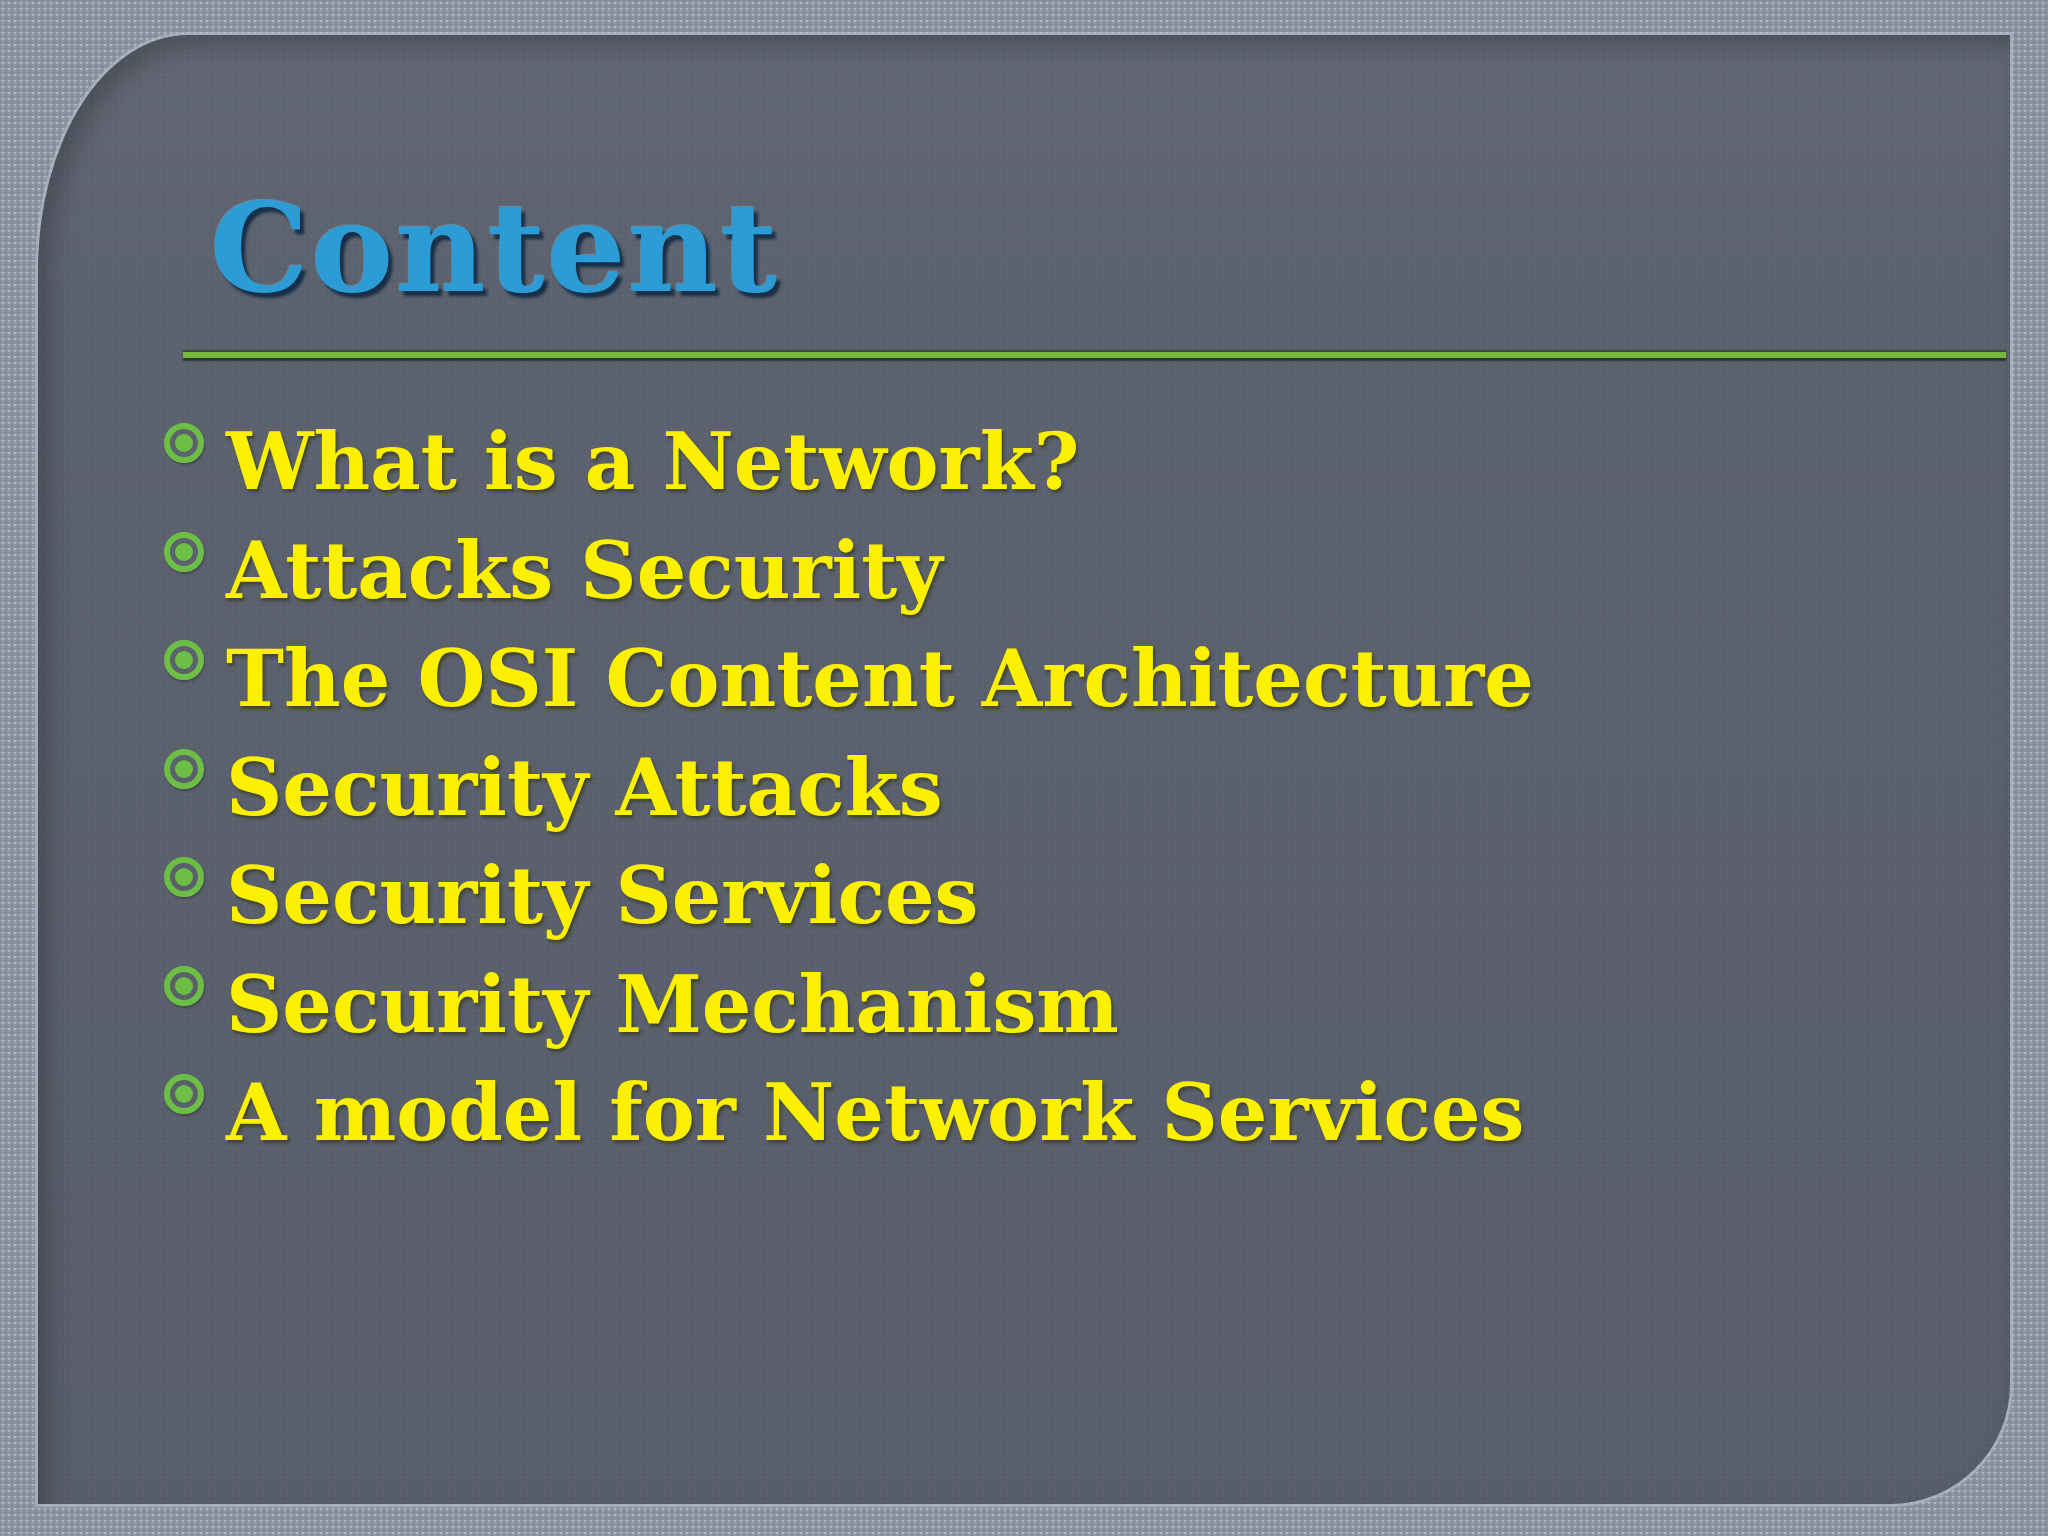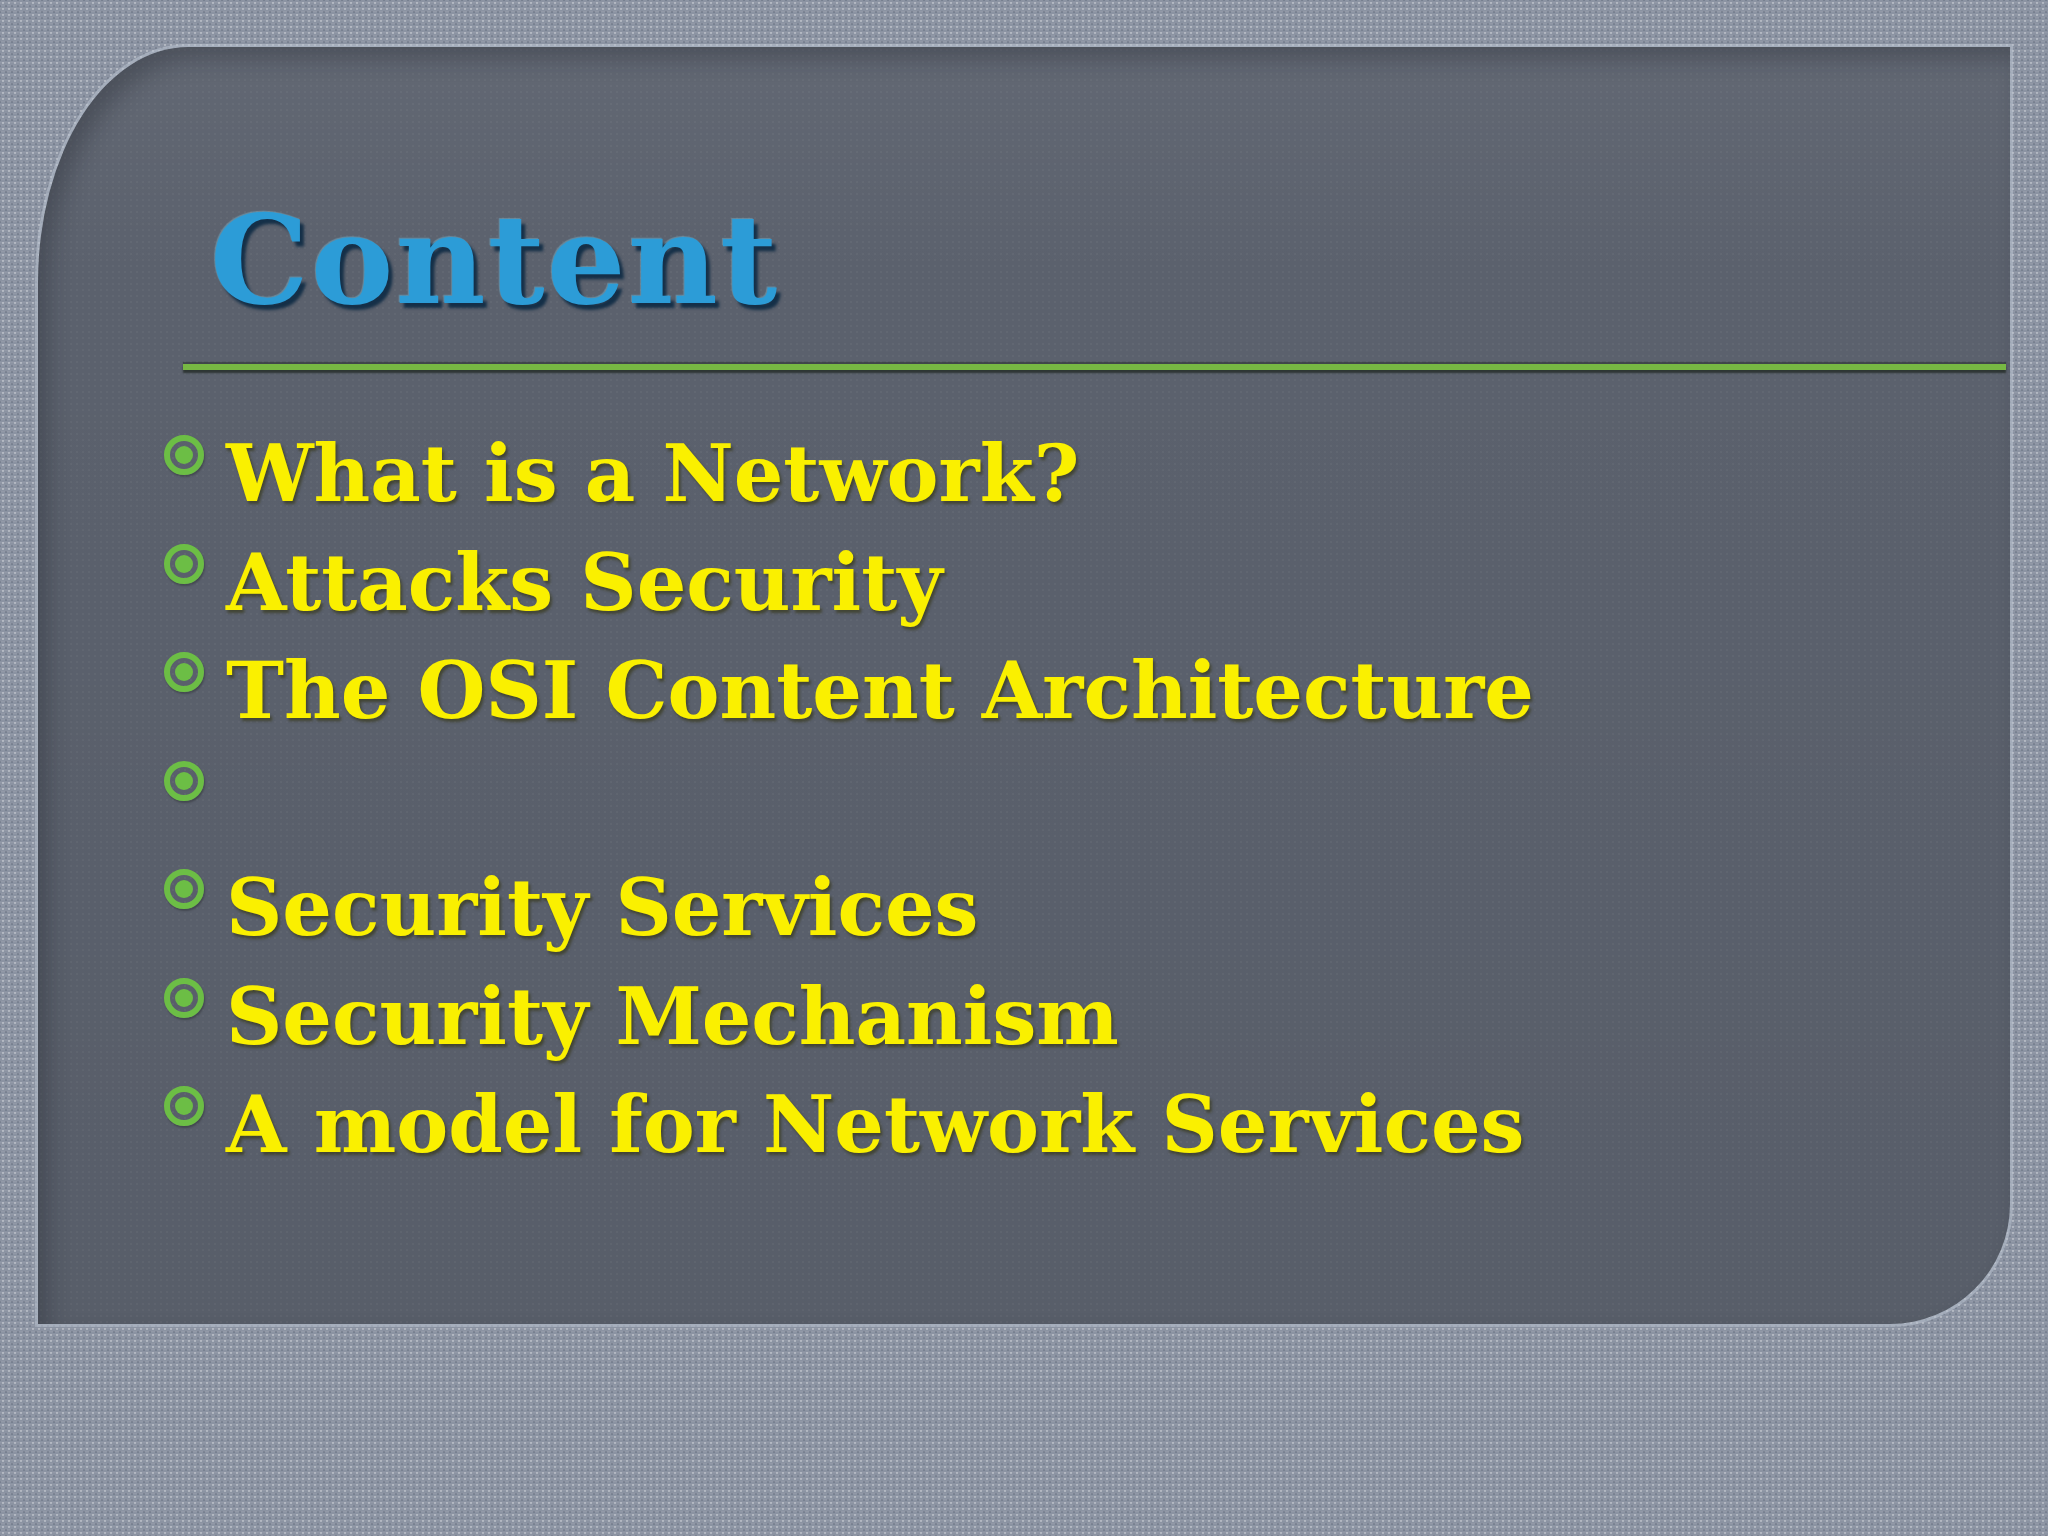--- a/index.html
+++ b/index.html
@@ -23,23 +23,23 @@
       radial-gradient(rgba(52,62,82,0.22) 1px, transparent 1.4px),
       repeating-linear-gradient(0deg, rgba(255,255,255,0.06) 0 1px, transparent 1px 3px);
     background-size: 6px 6px, 6px 6px, 3px 3px;
     background-position: 0 0, 3px 3px, 0 0;
   }
 
   
   .panel {
     position: absolute;
     left: 38px;
-    top: 47px;
+    top: 35px;
     width: 1972px;
-    height: 1277px;
+    height: 1469px;
     background-color: var(--panel-gray, #5b616d);
     background-image:
       linear-gradient(180deg, rgba(255,255,255,0.045) 0%, rgba(255,255,255,0) 18%, rgba(0,0,0,0.035) 100%),
       radial-gradient(rgba(255,255,255,0.035) 1px, transparent 1.3px);
     background-size: 100% 100%, 6px 6px;
     border-radius: 150px 0 120px 0 / 235px 0 120px 0;
     box-shadow:
       0 0 0 3px rgba(186,194,207,0.55),
       inset 10px 12px 22px rgba(18,22,30,0.28);
   }
@@ -145,20 +145,21 @@
       <li>
         <span class="bullet">
             <span class="dot"></span>
           </span>
         <span class="item-text">The OSI Content Architecture</span>
       </li>
       <li>
         <span class="bullet">
             <span class="dot"></span>
           </span>
+        <span class="item-text">Security Attacks</span>
       </li>
       <li>
         <span class="bullet">
             <span class="dot"></span>
           </span>
         <span class="item-text">Security Services</span>
       </li>
       <li>
         <span class="bullet">
             <span class="dot"></span>

